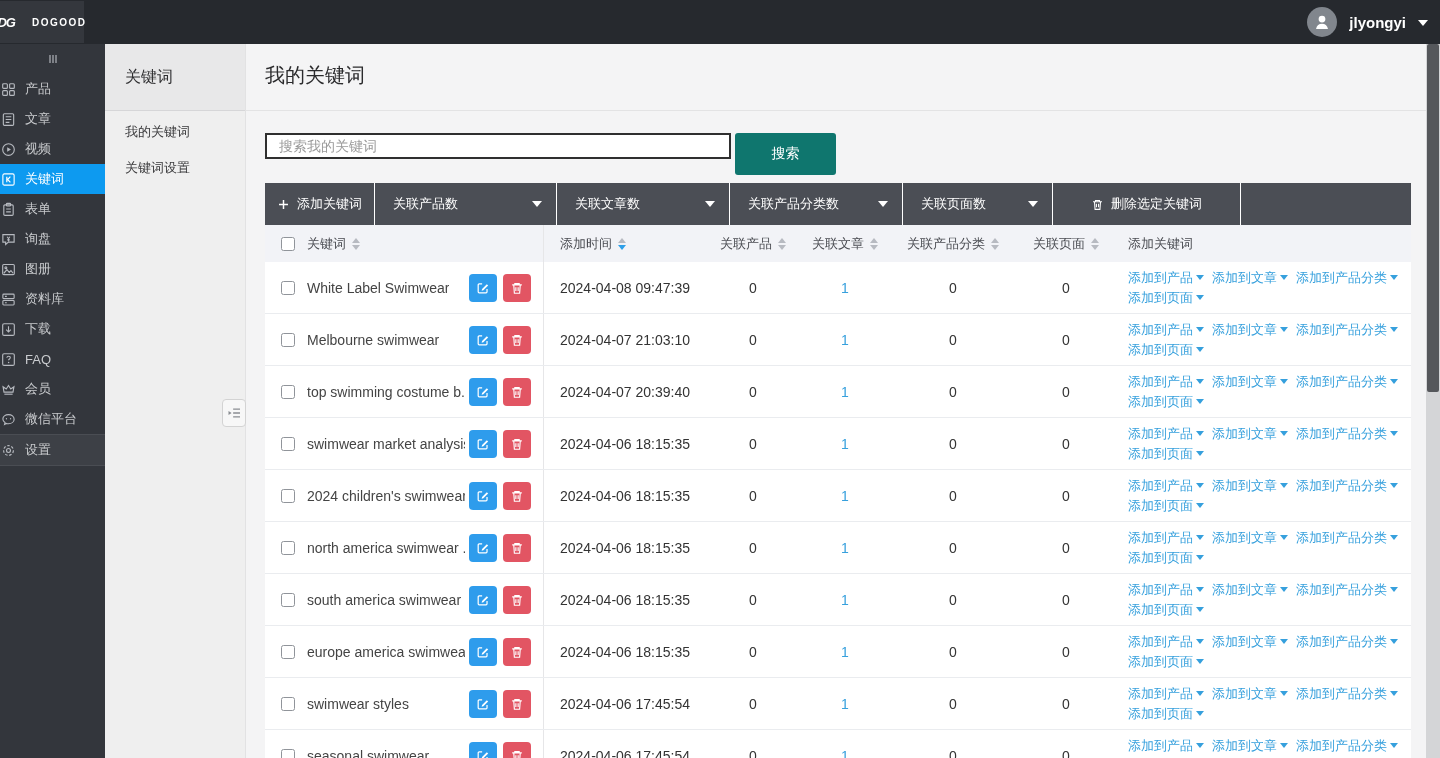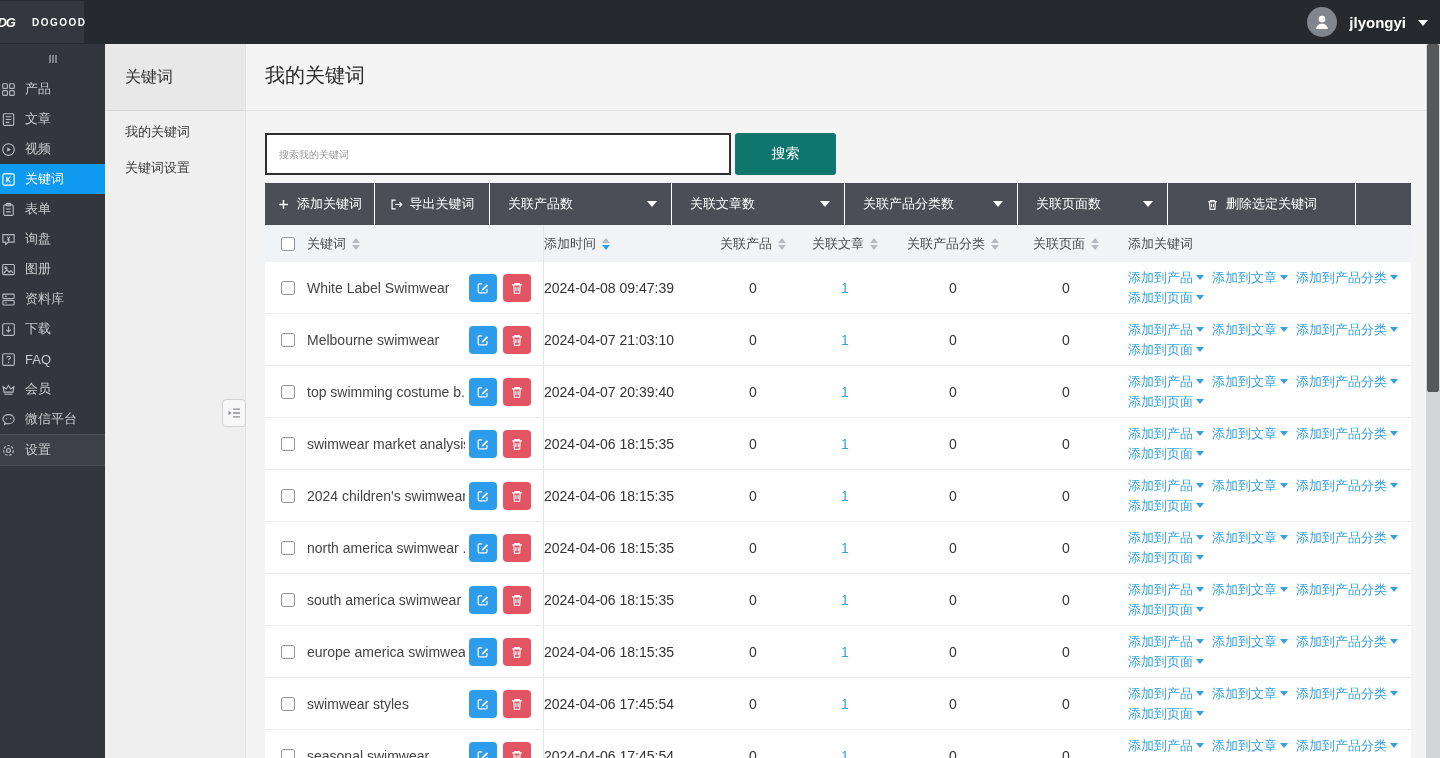--- a/index.html
+++ b/index.html
@@ -34,21 +34,21 @@
 
   
   .collapse-float{position:absolute;left:222px;top:399px;width:24px;height:28px;background:#f7f7f7;border:1px solid #d3d3d3;border-radius:4px;z-index:25;display:flex;align-items:center;justify-content:center;cursor:pointer;padding:0;}
   .collapse-float svg{width:14px;height:12px;}
 
   
   .content{position:absolute;left:245px;top:44px;right:14px;bottom:0;background:#f4f4f5;overflow:hidden;}
   .page-title{position:absolute;left:20px;top:18px;font-size:20px;color:#2b2b2d;}
   .title-divider{position:absolute;left:0;right:0;top:66px;height:0;border-bottom:1px solid #e3e3e4;}
 
-  .search-input{position:absolute;left:20px;top:89px;width:466px;height:42px;box-sizing:border-box;border:2px solid #2f2f2f;background:#fff;font-size:10px;padding:0 12px;color:#333;outline:none;font-family:inherit;}
+  .search-input{position:absolute;left:20px;top:89px;width:466px;height:26px;box-sizing:border-box;border:2px solid #2f2f2f;background:#fff;font-size:14px;padding:0 12px;color:#333;outline:none;font-family:inherit;}
   .search-input::placeholder{color:#9b9b9b;}
   .search-btn{position:absolute;left:490px;top:89px;width:101px;height:42px;background:#0f766e;border:none;border-radius:3px;color:#fff;font-size:14px;cursor:pointer;font-family:inherit;}
 
   
   .toolbar{position:absolute;left:20px;top:139px;width:1146px;height:42px;display:flex;background:#4b4e55;}
   .tb-seg{box-sizing:border-box;height:42px;display:flex;align-items:center;justify-content:center;gap:7px;color:#fff;font-size:13px;border-right:1px solid #fff;background:#4b4e55;border-top:none;border-bottom:none;border-left:none;cursor:pointer;position:relative;font-family:inherit;white-space:nowrap;}
   .tb-seg svg{width:13px;height:13px;}
   .tb-add{width:110px;}
   .tb-export{width:115px;}
   .tb-filter{justify-content:flex-start;padding-left:18px;}
@@ -58,21 +58,21 @@
   .tb-caret{position:absolute;right:14px;top:18px;width:0;height:0;border-left:5px solid transparent;border-right:5px solid transparent;border-top:6px solid #fff;}
 
   
   .thead{position:absolute;left:20px;top:181px;width:1146px;height:37px;background:#f2f3f7;display:flex;align-items:center;border-bottom:1px solid #dfe1e6;font-size:13px;color:#4a4c52;}
   .tbody{position:absolute;left:20px;top:218px;width:1146px;}
   .trow{height:51px;background:#fff;display:flex;align-items:center;border-bottom:1px solid #eaecef;font-size:14px;color:#333;}
   .c-check{width:42px;display:flex;align-items:center;padding-left:16px;box-sizing:border-box;align-self:stretch;}
   .c-kw{width:236px;position:relative;align-self:stretch;display:flex;align-items:center;}
   .kw-text{max-width:158px;overflow:hidden;white-space:nowrap;color:#444;}
   .thead .c-kw{color:#4a4c52;}
-  .c-date{width:162px;border-left:1px solid #e6e6e8;padding-left:0;box-sizing:border-box;align-self:stretch;display:flex;align-items:center;}
+  .c-date{width:162px;border-left:1px solid #e6e6e8;padding-left:16px;box-sizing:border-box;align-self:stretch;display:flex;align-items:center;}
   .c-num{display:flex;align-items:center;justify-content:center;align-self:stretch;}
   .c-prod{width:96px;}.c-art{width:88px;}.c-cat{width:128px;}.c-page{width:98px;}
   .c-actions{flex:1;padding-left:13px;box-sizing:border-box;align-self:stretch;display:flex;flex-direction:column;justify-content:center;gap:1px;}
   .checkbox{width:14px;height:14px;border:1.5px solid #90949a;border-radius:2.5px;background:#fff;display:inline-block;cursor:pointer;box-sizing:border-box;}
   .btn-edit,.btn-del{position:absolute;top:50%;margin-top:-14px;width:28px;height:28px;border:none;border-radius:4px;display:flex;align-items:center;justify-content:center;cursor:pointer;padding:0;}
   .btn-edit{left:162px;background:#2e9cec;}
   .btn-del{left:196px;background:#e25563;}
   .btn-edit svg,.btn-del svg{width:14px;height:14px;}
   .blue-link{color:#36a0dd;text-decoration:none;cursor:pointer;}
   .act-line{display:flex;gap:8px;font-size:13px;line-height:19px;white-space:nowrap;}
@@ -280,26 +280,20 @@
     <input class="search-input" type="text" placeholder="搜索我的关键词" style="">
     <button class="search-btn">搜索</button>
 
     <div class="toolbar">
       <button class="tb-seg tb-add">
         <svg viewBox="0 0 16 16">
             <path d="M8 2.5v11M2.5 8h11" stroke="#fff" stroke-width="1.8" fill="none"></path>
           </svg>
         <span>添加关键词</span>
       </button>
-      <button class="tb-seg tb-export">
-        <svg viewBox="0 0 16 16">
-            <path d="M7 2.5H2.5v11H7M6.5 8h8M11.5 5l3 3-3 3" stroke="#fff" stroke-width="1.5" fill="none"></path>
-          </svg>
-        <span>导出关键词</span>
-      </button>
       <div class="tb-seg tb-filter tb-f0">
         <span>关联产品数</span>
           <i class="tb-caret"></i>
       </div>
       <div class="tb-seg tb-filter tb-f1">
         <span>关联文章数</span>
           <i class="tb-caret"></i>
       </div>
       <div class="tb-seg tb-filter tb-f2">
         <span>关联产品分类数</span>

